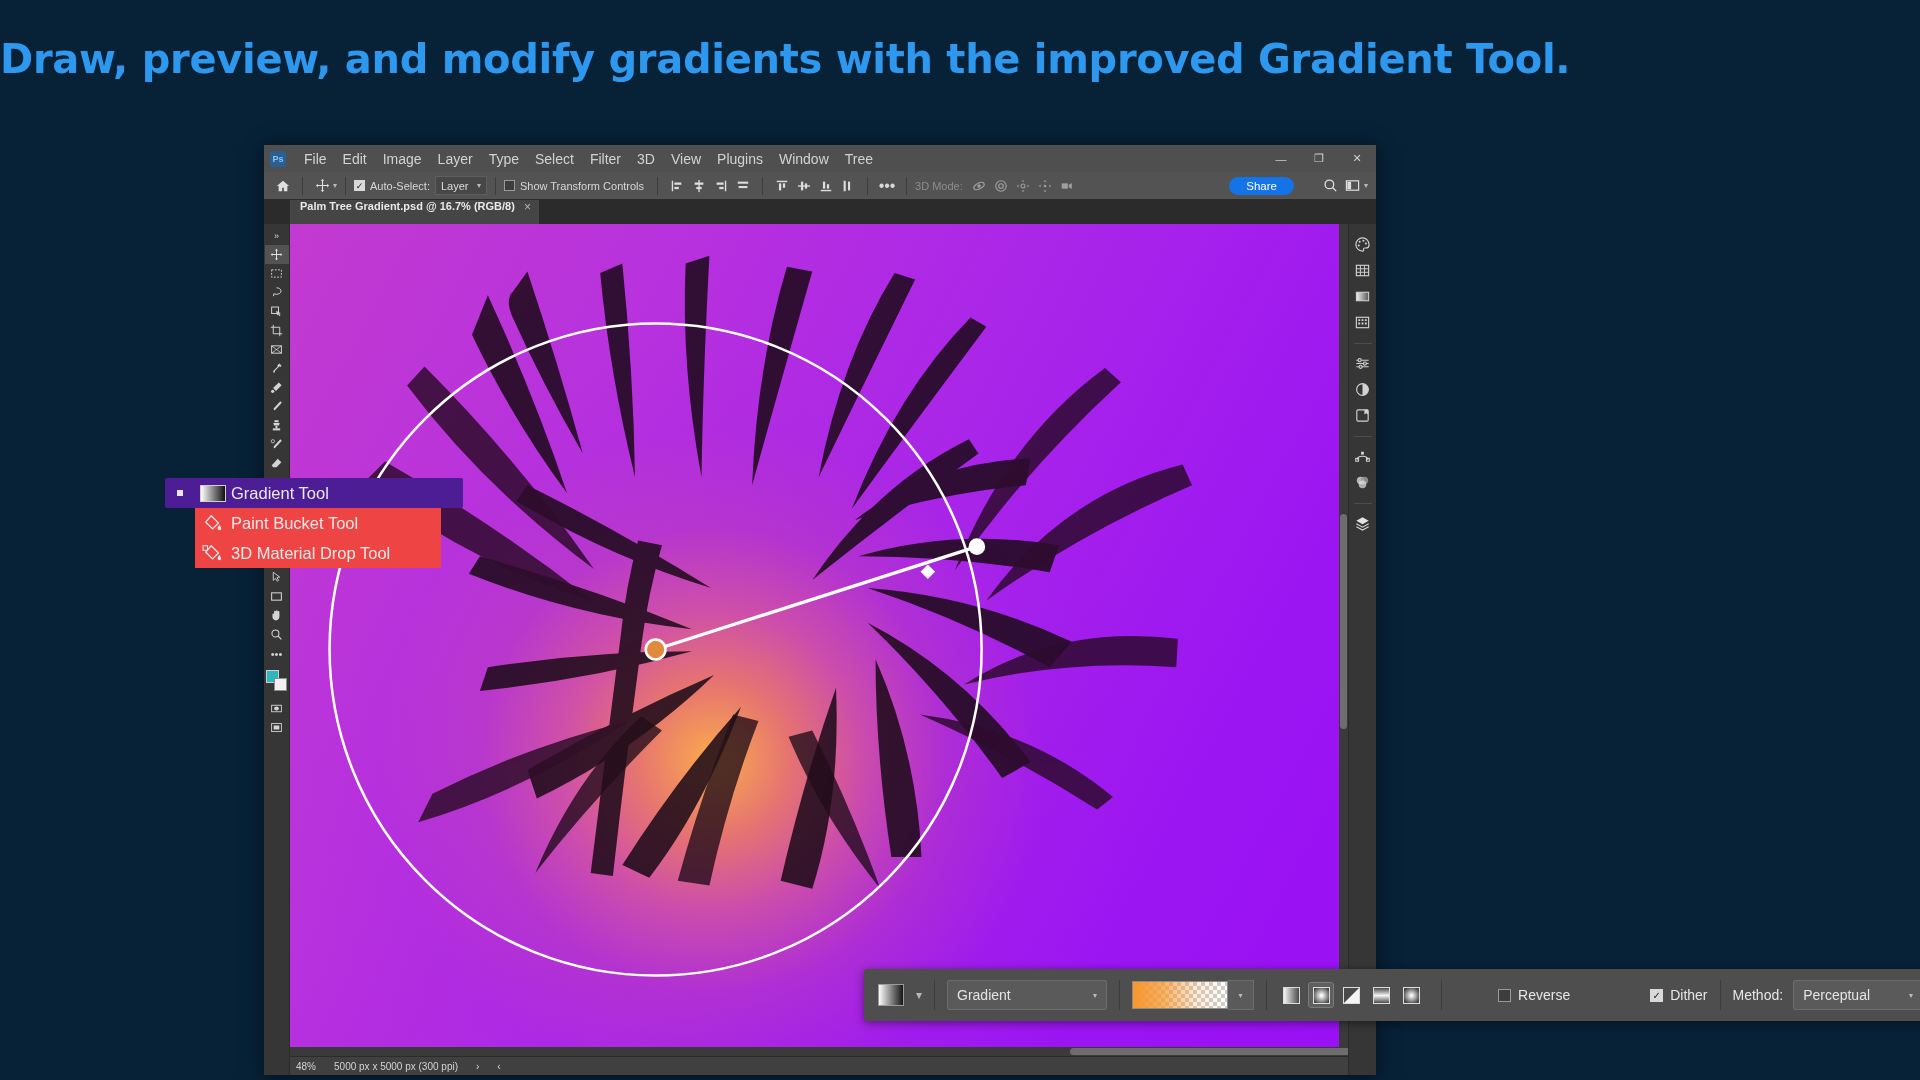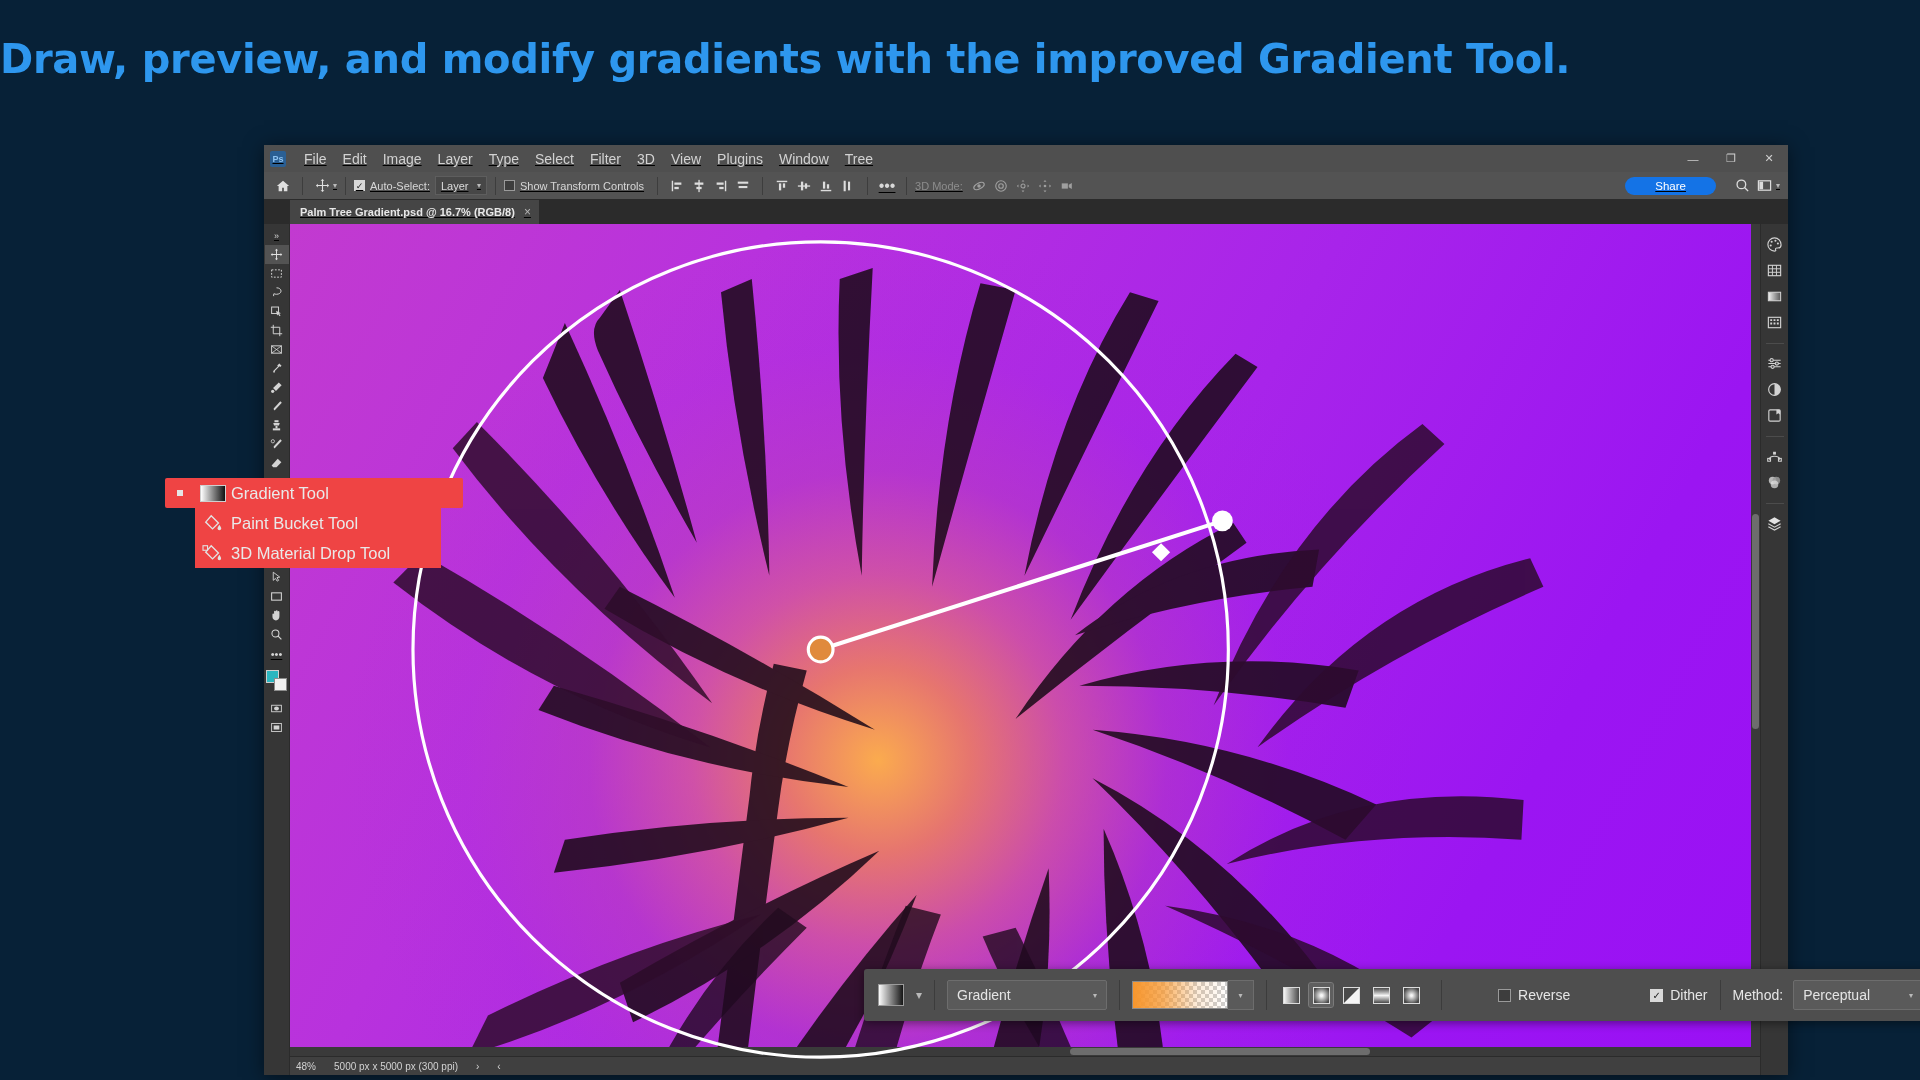--- a/index.html
+++ b/index.html
@@ -13,24 +13,23 @@
   .headline {
     position: absolute; top: 36px; left: 0; width: 1920px;
     font-size: 40px; font-weight: bold;
     color: #2e97ee;
     letter-spacing: -0.3px;
     font-family: "DejaVu Sans", sans-serif;
   }
   
   .ps-window {
     position: absolute; left: 264px; top: 145px;
-    width: 1524px; height: 930px;
+    width: 1112px; height: 930px;
     background: #0369a1;
     box-shadow: 0 2px 18px rgba(0,0,0,.5);
-    text-decoration: underline;
   }
   
   .titlebar {
     height: 27px; background: #4f4f4f;
     display: flex; align-items: center; padding-left: 6px;
     position: relative;
   }
   .ps-logo {
     width: 16px; height: 16px; background: #2a5f94; color: #8cc2f2;
     font-size: 9px; font-weight: bold; display: flex;
@@ -61,26 +60,26 @@
   }
   .chk.on { background: #d9d9d9; color: #222; border-color: #d9d9d9; }
   .ob-select {
     background: #474747; border: 1px solid #5e5e5e; height: 19px;
     display: flex; align-items: center; padding: 0 5px; font-size: 11px;
     color: #dcdcdc; min-width: 52px; justify-content: space-between; gap: 8px;
   }
   .caret { font-size: 8px; color: #b9b9b9; }
   .share-btn {
     background: #1473e6; color: #fff; font-size: 11.5px; border-radius: 11px;
-    padding: 3px 30px; margin-right: 16px;
+    padding: 3px 17px; margin-right: 26px;
   }
   
   .tabstrip { height: 24px; background: #2b2b2b; display: flex; align-items: flex-end; padding-left: 26px; }
   .doc-tab {
-    background: #454545; height: 24px; display: flex; align-items: center;
+    background: #454545; height: 24px; display: flex; align-items: flex-start;
     padding: 0 8px 0 10px; font-size: 11px; color: #e8e8e8; font-weight: bold; gap: 9px;
   }
   .doc-tab .x { font-size: 12px; color: #b5b5b5; font-weight: normal; }
   
   .ps-body { display: flex; height: calc(930px - 27px - 28px - 24px); }
   
   .toolbar {
     width: 26px; background: #363636; padding-top: 2px;
     display: flex; flex-direction: column; align-items: center; flex: none;
     border-right: 1px solid #2b2b2b;
@@ -116,21 +115,21 @@
   
   .dock {
     width: 28px; background: #363636; flex: none; border-left: 1px solid #2b2b2b;
     display: flex; flex-direction: column; align-items: center; padding-top: 8px;
   }
   .dock-icon { width: 24px; height: 24px; display: flex; align-items: center; justify-content: center; color: #d2d2d2; margin-bottom: 2px; }
   .dock-sep { width: 18px; height: 1px; background: #4c4c4c; margin: 7px 0; }
   
   .flyout { position: absolute; left: 165px; top: 478px; z-index: 40; }
   .fly-row {
-    display: flex; align-items: center; height: 30px; background: #ef4444;
+    display: flex; align-items: center; height: 30px; background: #4c1d95;
     color: #e9e9e9; font-size: 16.5px; padding-right: 18px; white-space: nowrap;
   }
   .fly-row.head { width: 298px; border-radius: 2px; }
   .fly-row.sub { width: 246px; margin-left: 30px; background: #ef4444; }
   .fly-dot { width: 30px; display: flex; align-items: center; justify-content: center; }
   .fly-dot i { width: 6px; height: 6px; background: #e6e6e6; display: block; }
   .fly-ico { width: 36px; display: flex; align-items: center; justify-content: center; }
   .grad-chip { width: 26px; height: 17px; background: linear-gradient(90deg,#fff,#111); border: 1px solid #cfcfcf; }
   
   .gradbar {

